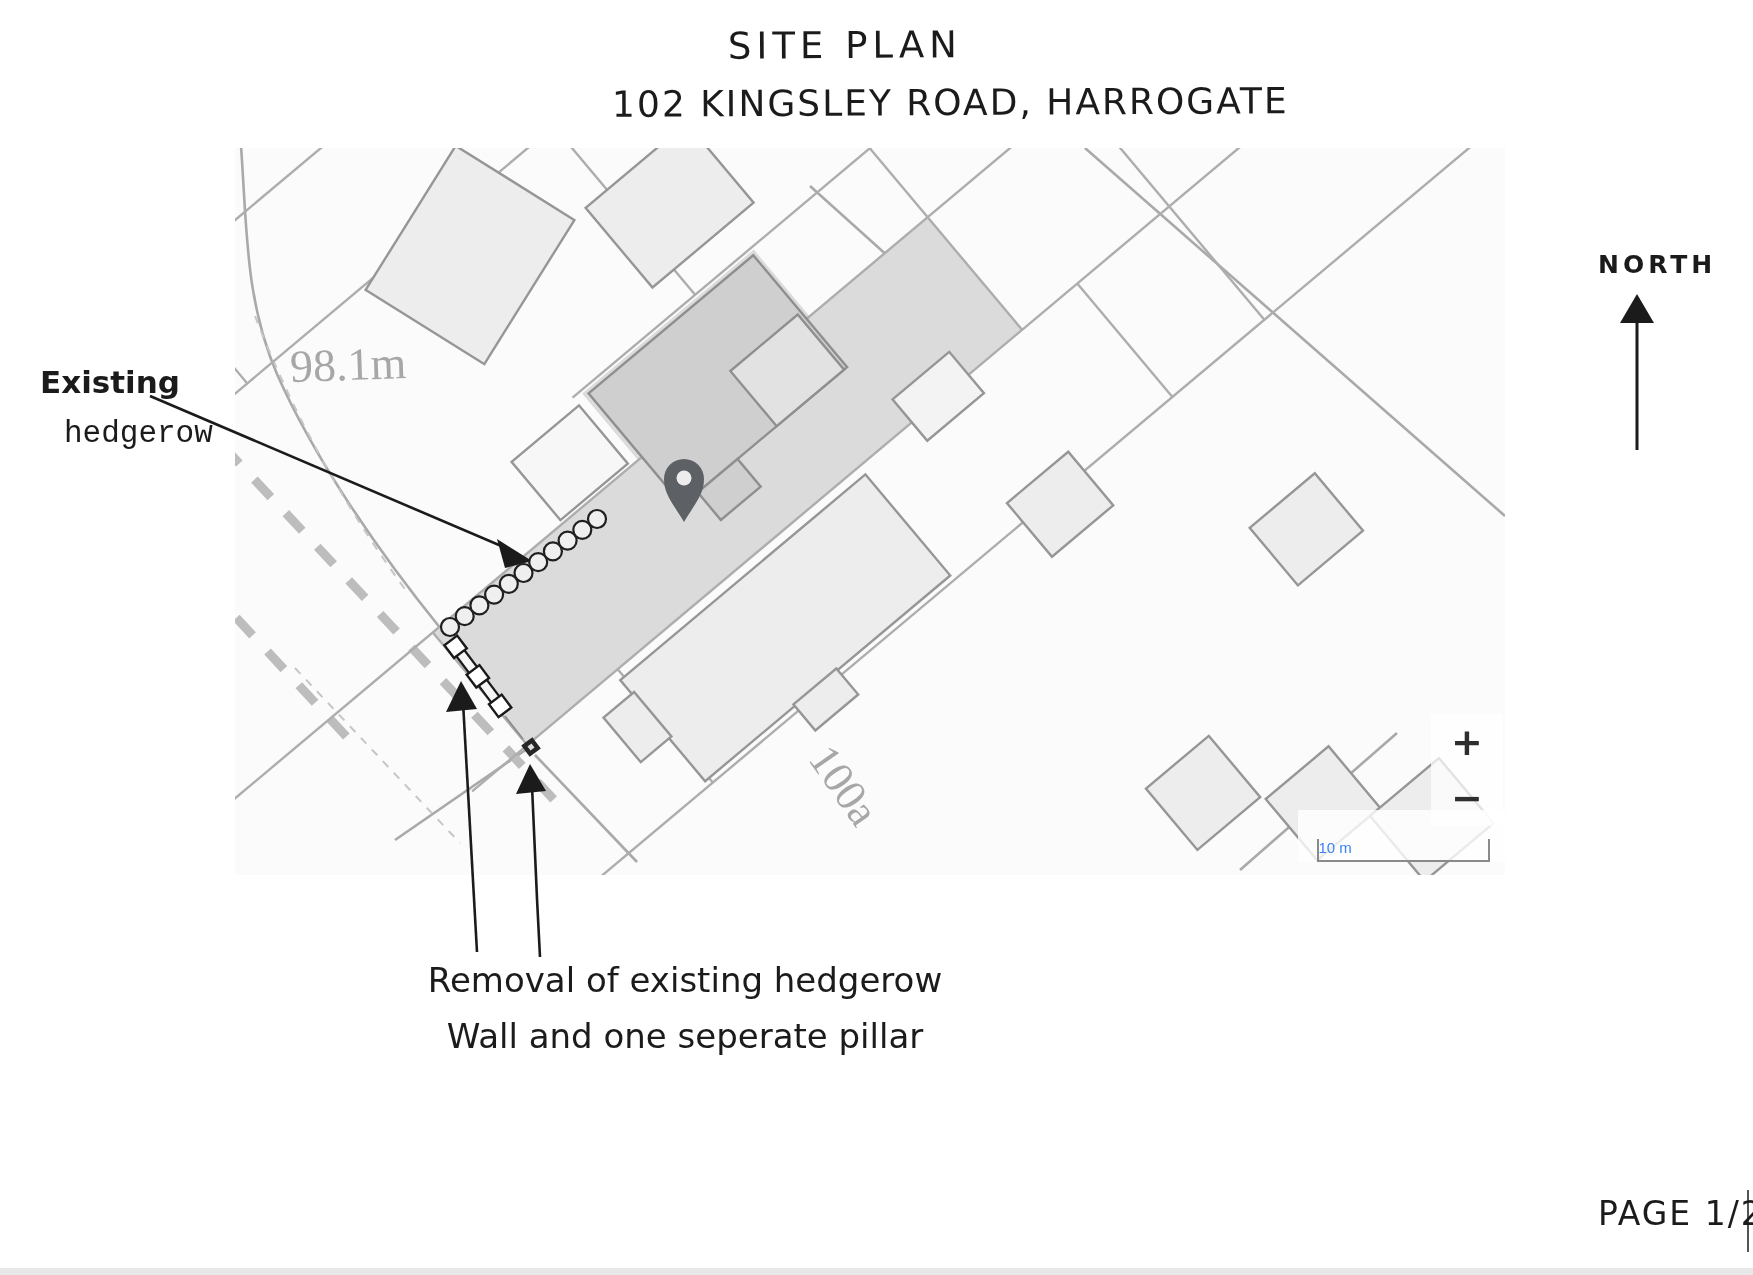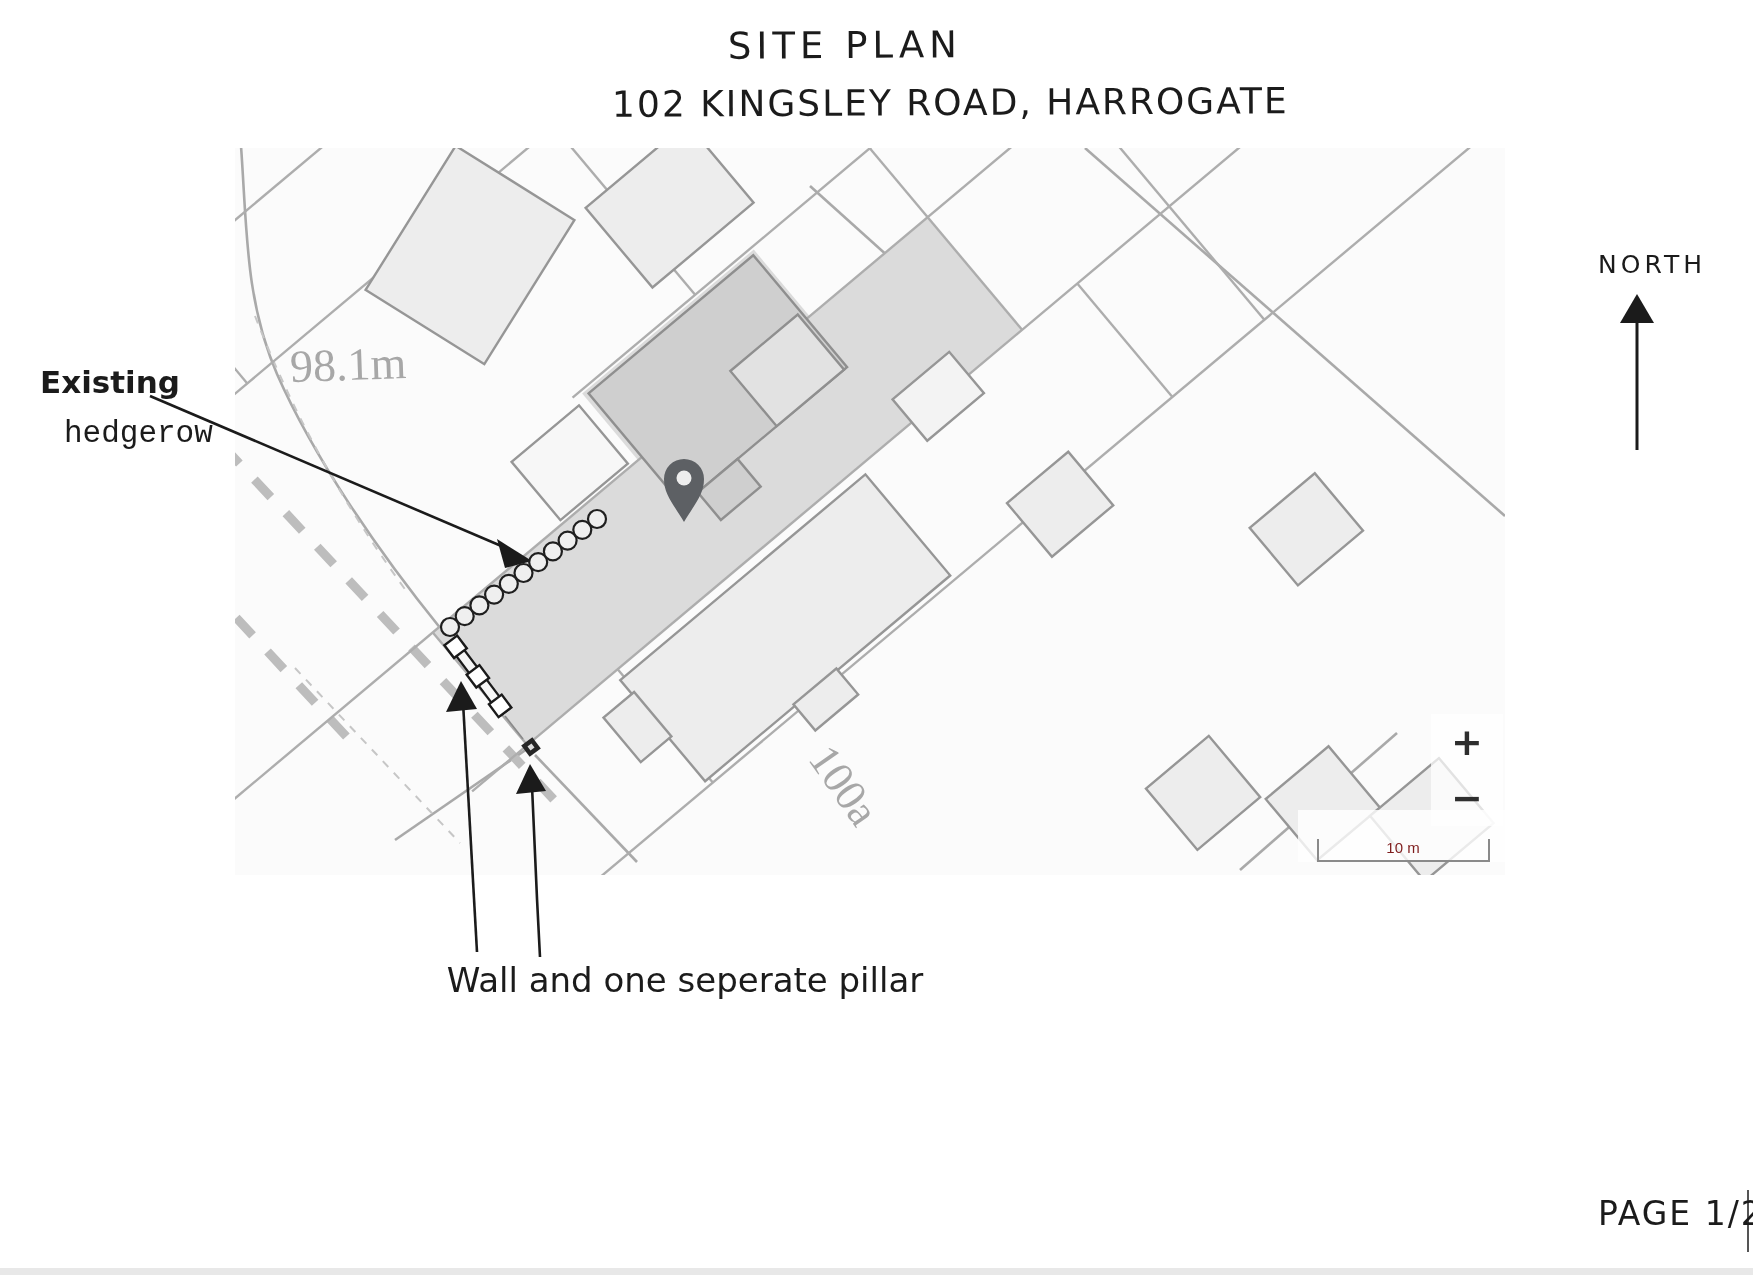--- a/index.html
+++ b/index.html
@@ -5,36 +5,36 @@
   html,body{margin:0;padding:0;background:#e8e8e8;}
   .page{position:relative;width:1753px;height:1268px;background:#ffffff;overflow:hidden;
         font-family:"DejaVu Sans",sans-serif;}
   .hand{color:#1b1b1b;white-space:nowrap;position:absolute;}
   .title{left:728px;top:24px;font-size:37px;letter-spacing:5px;transform:rotate(-.4deg);}
   .subtitle{left:612px;top:82px;font-size:36px;letter-spacing:2px;transform:rotate(-.3deg);}
   .exist1{left:40px;top:364px;font-size:31px;font-weight:bold;}
   .exist2{left:64px;top:416px;font-size:31px;font-family:Liberation Mono, monospace;}
   .removal{position:absolute;left:390px;top:952px;width:590px;text-align:center;color:#1b1b1b;}
   .removal div{font-size:34px;line-height:56px;white-space:nowrap;}
-  .north-label{left:1598px;top:250px;font-size:25px;letter-spacing:4px;}
+  .north-label{left:1598px;top:250px;font-size:25px;letter-spacing:4px;font-weight:bold;}
   .page-num{left:1598px;top:1194px;font-size:33px;letter-spacing:2px;}
   .map{position:absolute;left:235px;top:148px;width:1270px;height:727px;background:#fbfbfb;}
   .map svg{position:absolute;left:0;top:0;}
   .maplabel{position:absolute;color:#a7a7a7;font-family:"Liberation Serif",serif;}
   .spot{left:55px;top:190px;font-size:46px;transform:rotate(-2deg);}
   .houseno{left:566px;top:612px;font-size:44px;transform:rotate(55deg);}
   .zoombox{position:absolute;left:1196px;top:566px;width:72px;height:112px;
            background:rgba(255,255,255,.72);display:flex;flex-direction:column;
            align-items:center;justify-content:space-around;}
   .zbtn{font-size:38px;font-weight:bold;color:#2e2e2e;line-height:34px;cursor:pointer;
         font-family:"DejaVu Sans",sans-serif;}
   .scalebar-wrap{position:absolute;left:1063px;top:662px;width:210px;height:52px;
                  background:rgba(255,255,255,.8);display:flex;align-items:flex-end;justify-content:center;}
   .scalebar{width:169px;height:21px;border-left:2px solid #8a8a8a;border-right:2px solid #8a8a8a;
-            border-bottom:2px solid #8a8a8a;text-align:center;font-size:15px;color:#7f1d1d;
+            border-bottom:2px solid #8a8a8a;font-size:15px;color:#3b82f6;
             font-family:"Liberation Sans",sans-serif;}
   .ink{position:absolute;left:0;top:0;z-index:5;pointer-events:none;}
   .txt{z-index:6;}
 </style>
 </head>
 <body>
 
 <div class="page">
 
   <div class="hand title txt">SITE PLAN</div>
@@ -171,19 +171,20 @@
 
     <path d="M1748,1190 L1748,1252" stroke="#555555" stroke-width="2"></path>
     <rect x="0" y="1269" width="1753" height="2" fill="#d9d9d9"></rect>
     <rect x="1060" y="1269" width="13" height="5" fill="#4a4a4a"></rect>
   </svg>
 
   <div class="hand exist1 txt">Existing</div>
   <div class="hand exist2 txt">hedgerow</div>
 
   <div class="removal txt">
+    <div>Removal of existing hedgerow</div>
     <div>Wall and one seperate pillar</div>
   </div>
 
   <div class="hand north-label txt">NORTH</div>
   <div class="hand page-num txt">PAGE 1/2</div>
 
 </div>
 
 </body></html>

